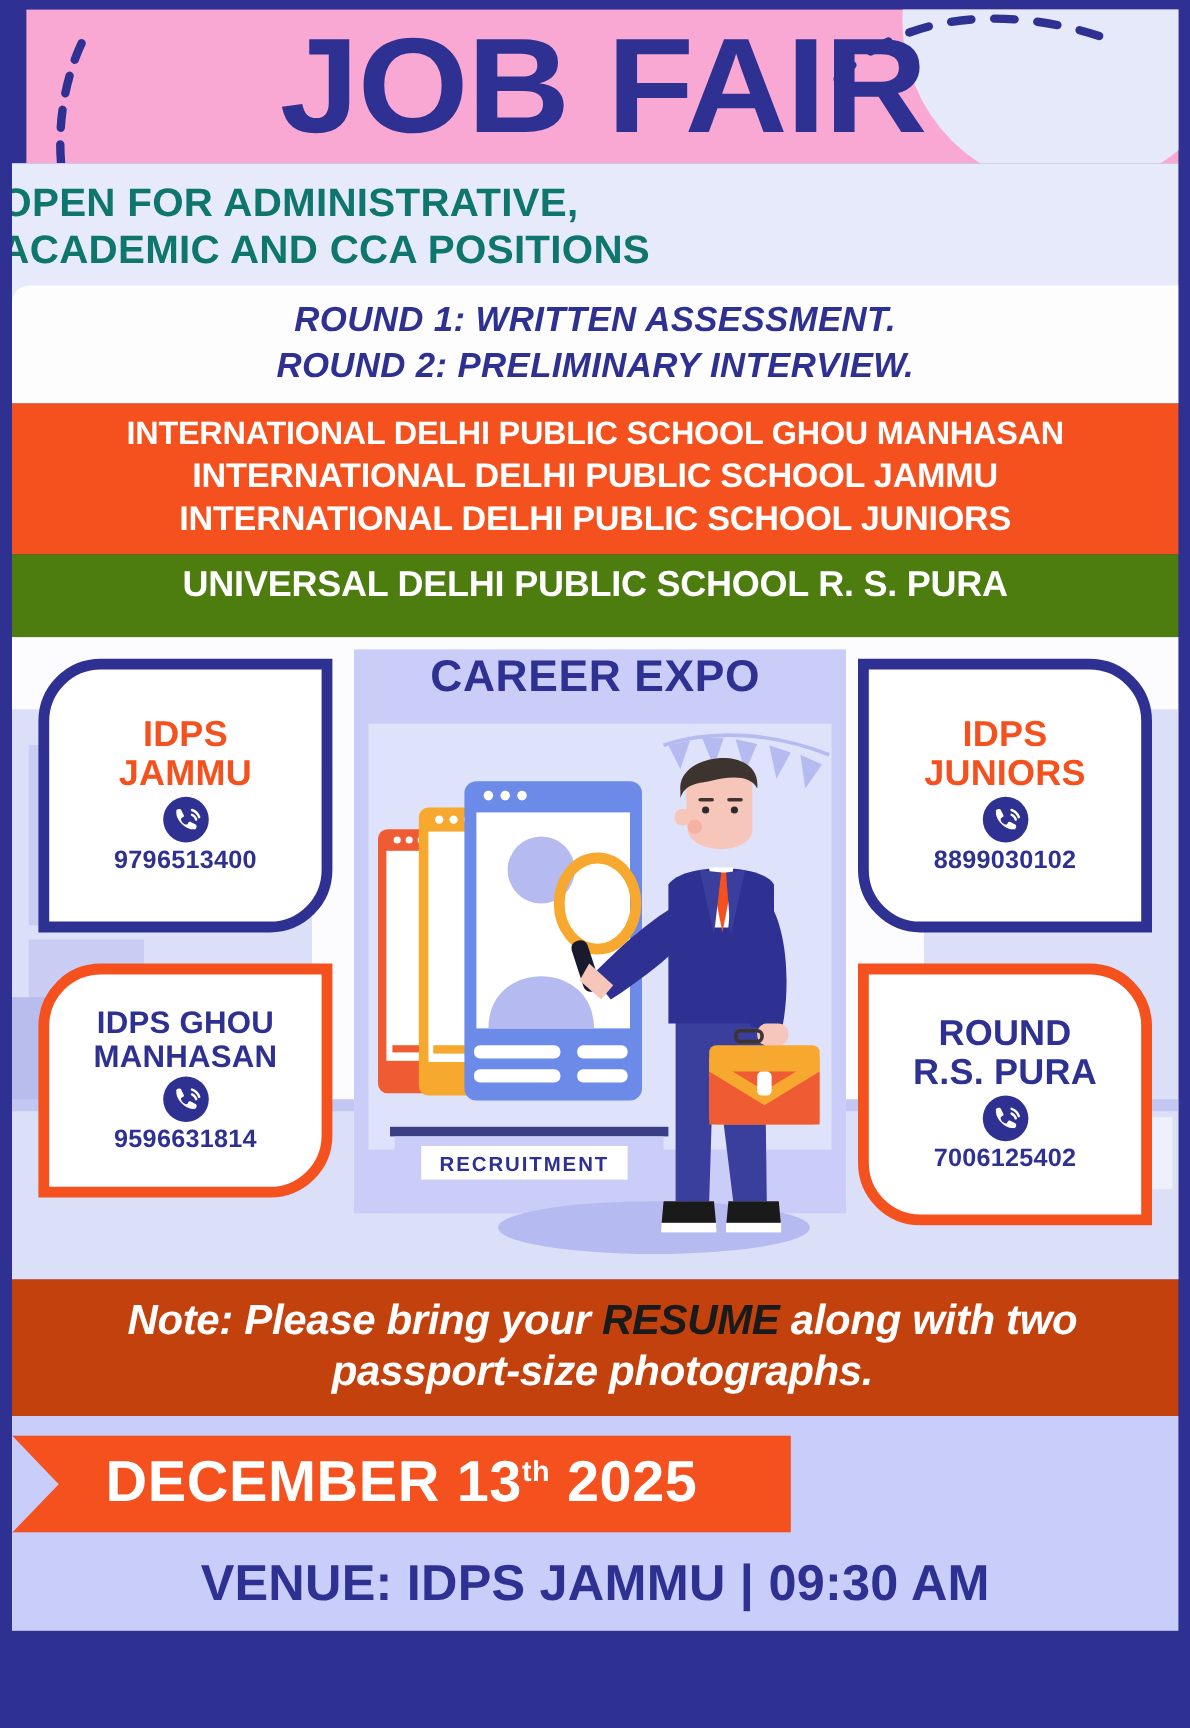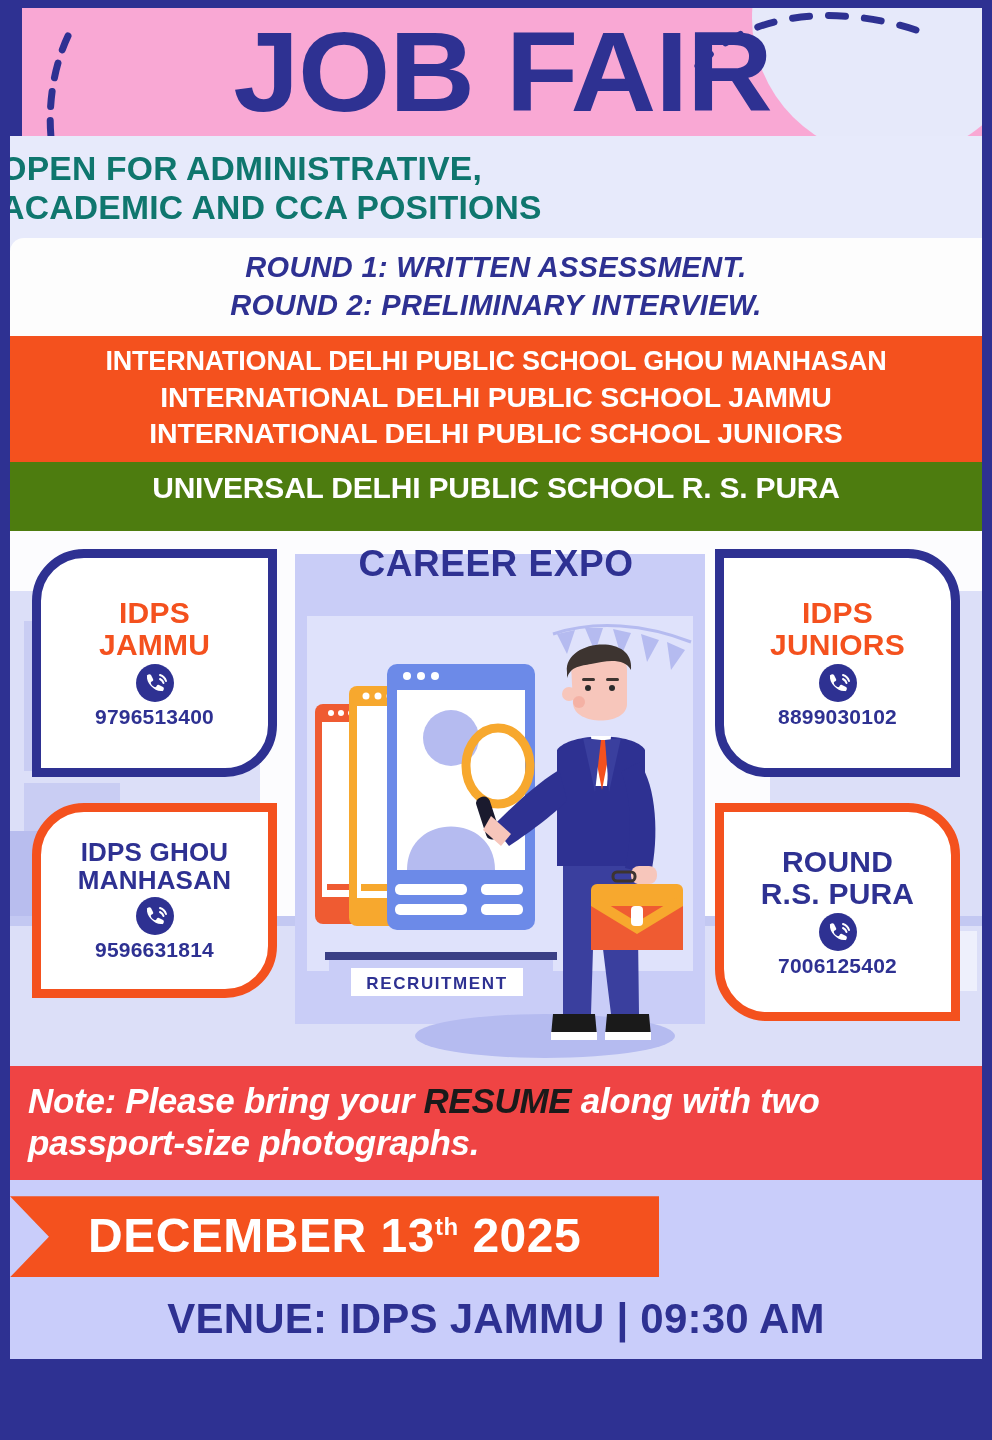--- a/index.html
+++ b/index.html
@@ -114,21 +114,21 @@
   .middle {
     position:relative;
     background:#fdfdfd;
     height:535px;
     overflow:hidden;
   }
   .bg-office { position:absolute; inset:0; }
 
   .illus {
     position:absolute;
-    left:285px; top:23px;
+    left:285px; top:10px;
     width:470px; height:515px;
   }
   .expo-title {
     position:absolute;
     left:0; right:0; top:12px;
     text-align:center;
     color:#2e3192;
     font-weight:900;
     font-size:37px;
     letter-spacing:0.5px;
@@ -167,22 +167,23 @@
                border-radius:52px 0 52px 0; }
   #b-ghou    { left:22px;  top:272px; width:245px; height:195px;
                border-radius:52px 0 52px 0; }
   #b-juniors { right:22px; top:18px;  width:245px; height:228px;
                border-radius:0 52px 0 52px; }
   #b-pura    { right:22px; top:272px; width:245px; height:218px;
                border-radius:0 52px 0 52px; }
 
   
   .note {
-    background:#ef4444;
+    background:#c2410c;
     padding:14px 6px 16px 18px;
+    text-align:center;
   }
   .note-txt {
     color:#ffffff;
     font-weight:900;
     font-style:italic;
     font-size:35px;
     line-height:1.2;
     letter-spacing:-0.3px;
   }
   .note-txt b { color:#1a1a1a; font-weight:900; }

